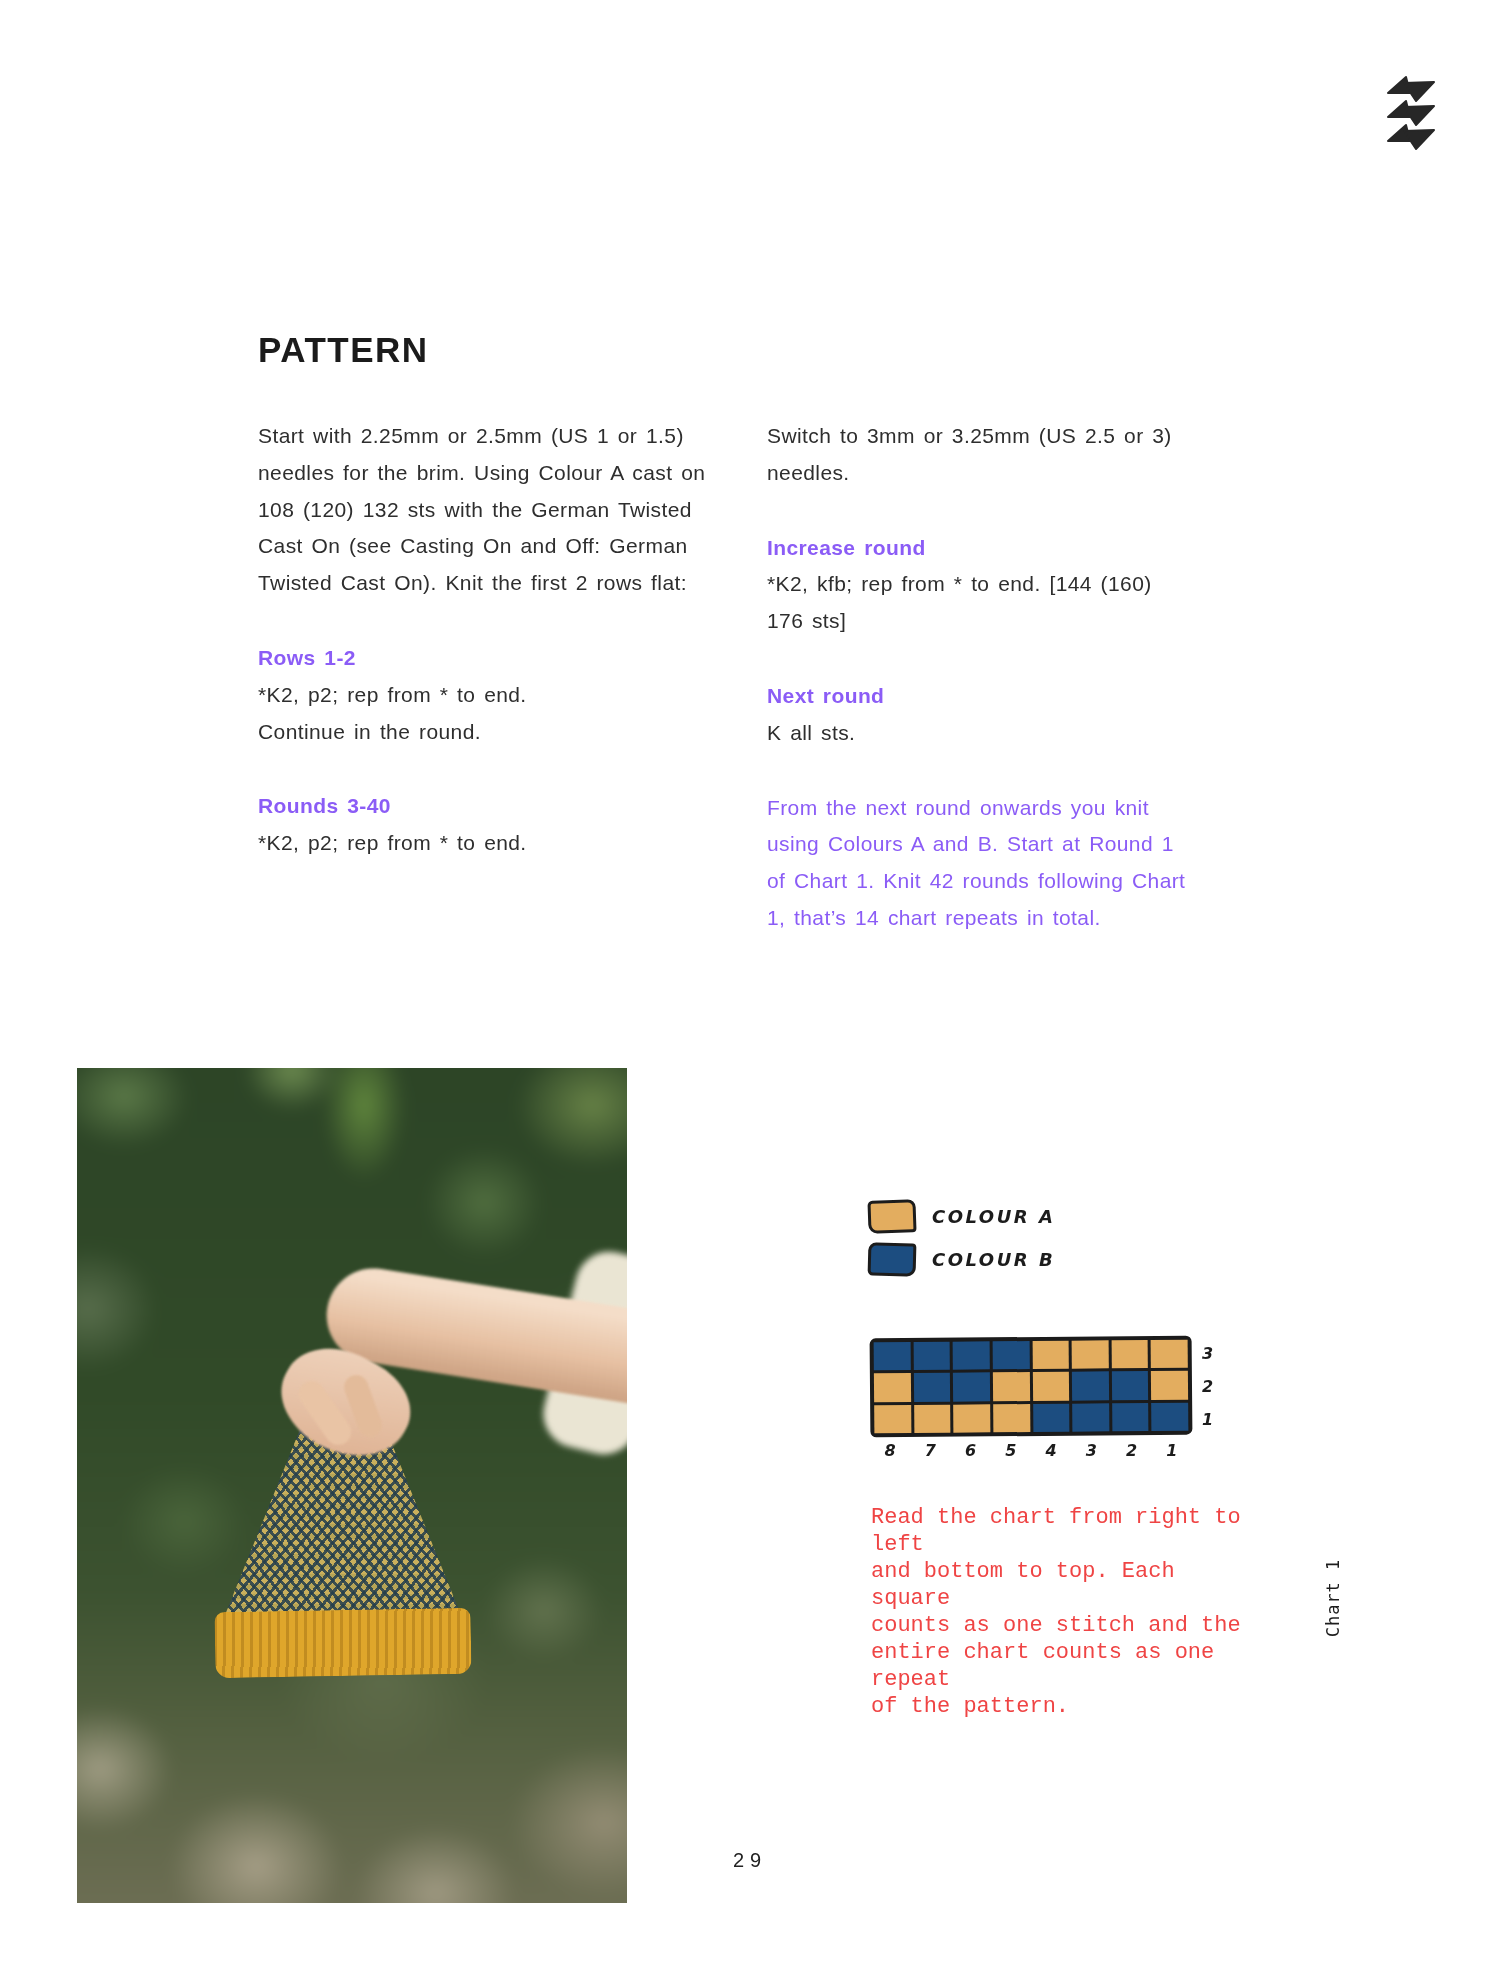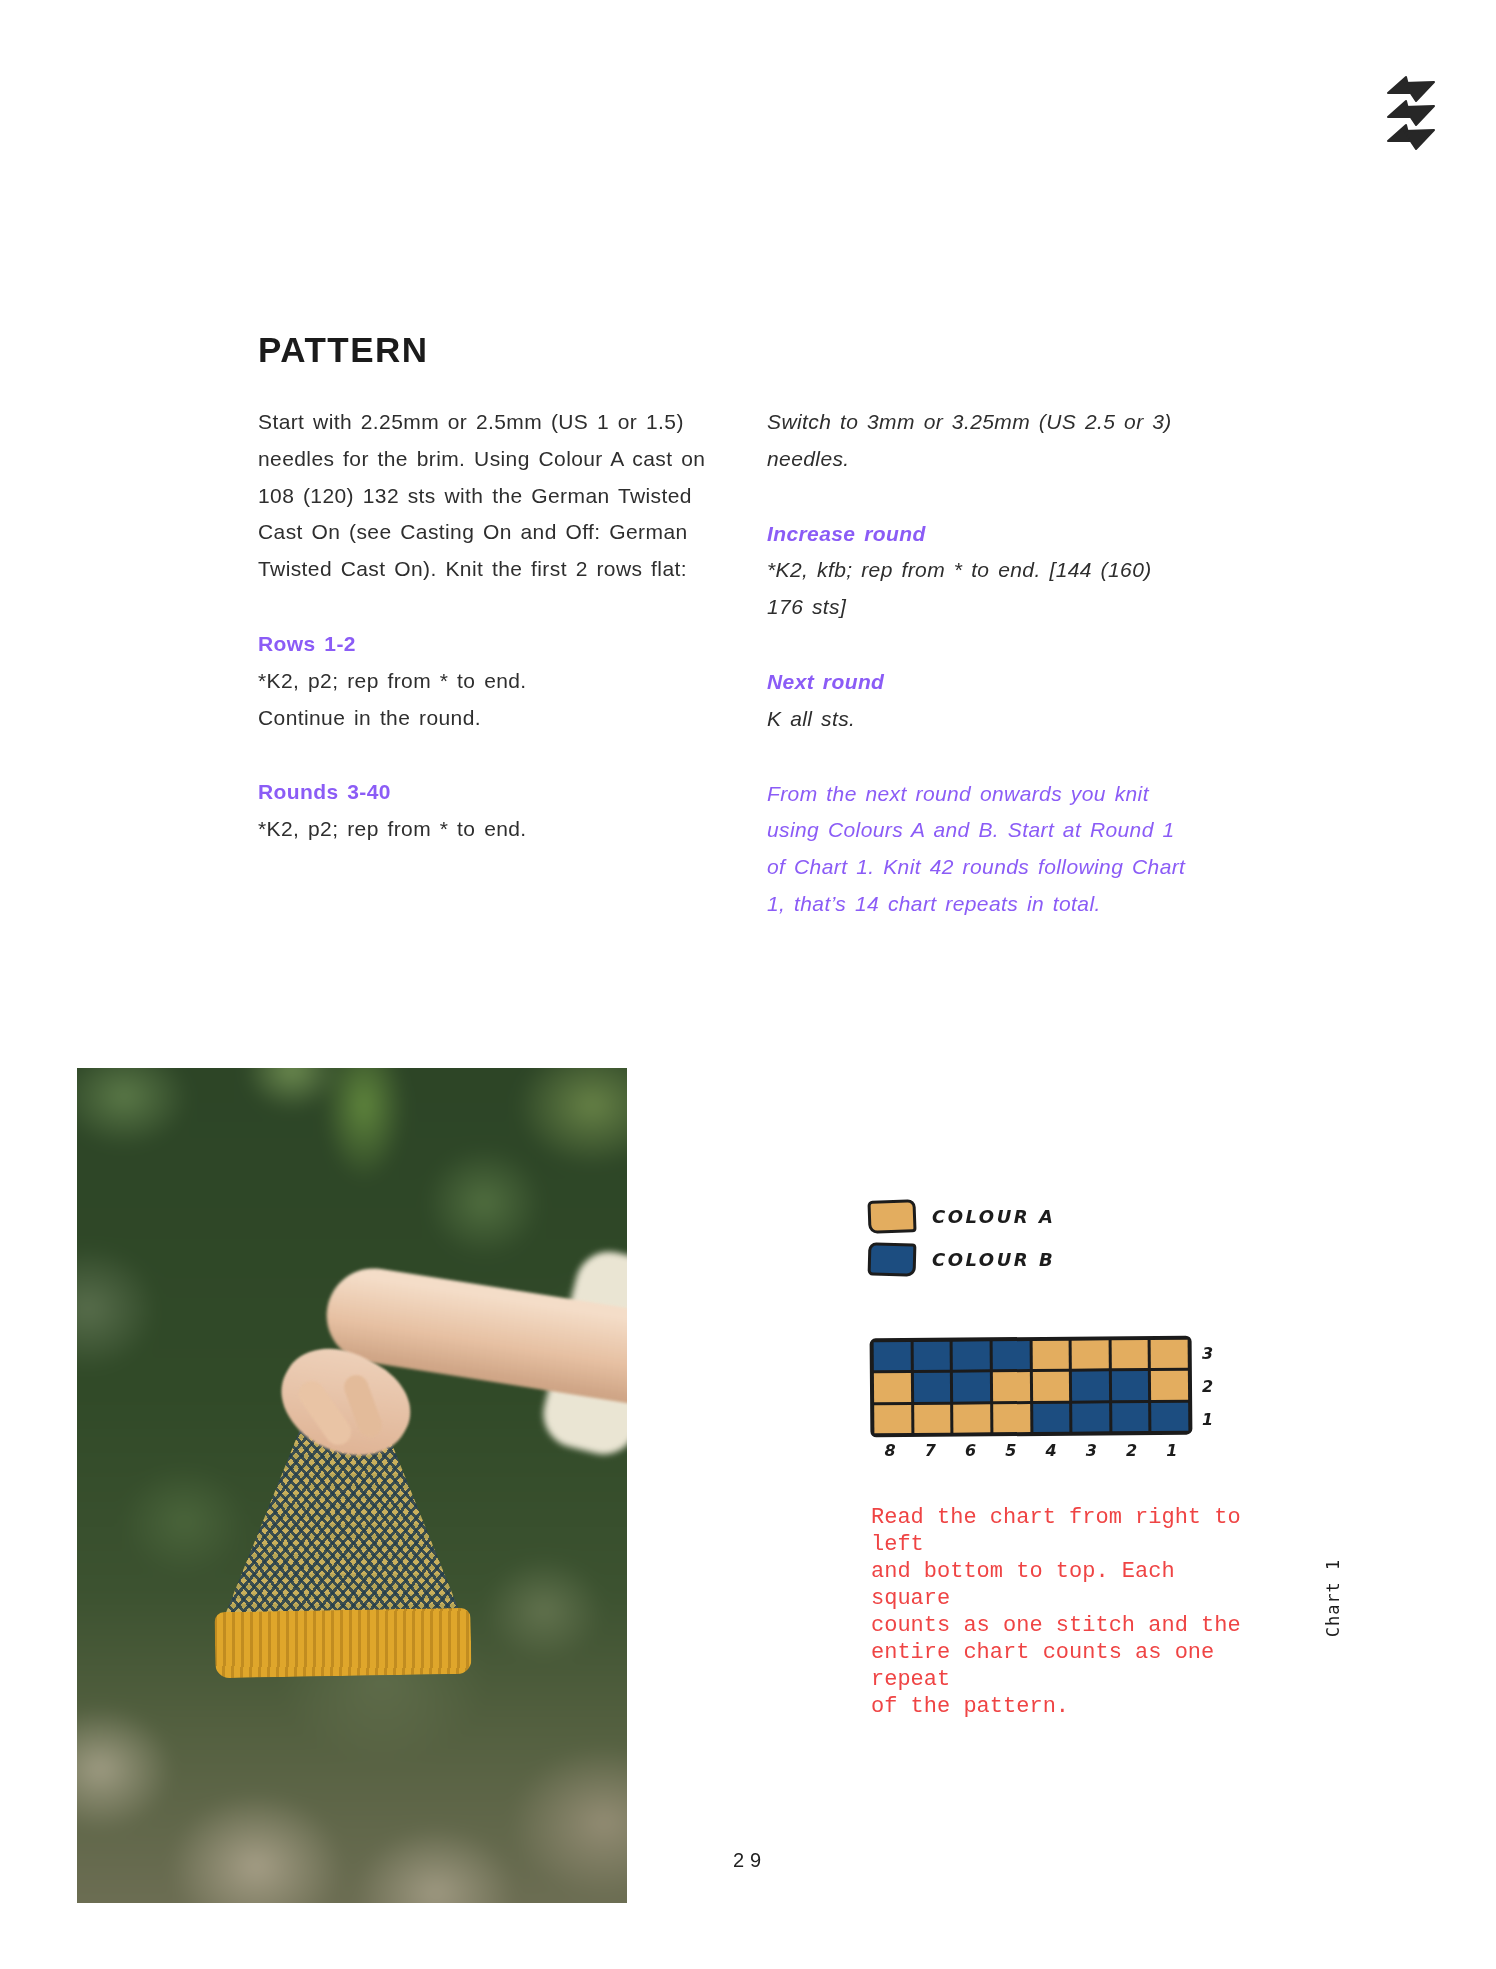--- a/index.html
+++ b/index.html
@@ -8,24 +8,24 @@
     font-family:"Liberation Sans",sans-serif;color:#2d2d2d;overflow:hidden;
   }
   
   .logo{position:absolute;left:1386px;top:72px;width:52px;height:80px;}
   
   .title{
     position:absolute;left:258px;top:330px;
     font-size:35px;font-weight:700;letter-spacing:1.5px;color:#1b1b1b;
   }
   
-  .col{position:absolute;top:404px;font-size:21px;line-height:36.8px;
+  .col{position:absolute;top:418px;font-size:21px;line-height:36.8px;
        letter-spacing:0.4px;word-spacing:2.5px;color:#2e2e2e;}
   .col-left{left:258px;width:452px;}
-  .col-right{left:767px;width:420px;font-style:italic;}
+  .col-right{left:767px;width:420px;}
   .col p{margin:0;}
   .col .subhead{margin:38px 0 0 0;font-weight:700;color:#8b5cf6;}
   
   .photo{position:absolute;left:77px;top:1068px;width:550px;height:835px;
          overflow:hidden;background:#31492b;}
   .photo-bg{position:absolute;inset:-25px;filter:blur(8px);
     background:
       radial-gradient(95px 75px at 12% 6%, rgba(130,165,100,.55), transparent 70%),
       radial-gradient(70px 60px at 40% 3%, rgba(155,190,110,.60), transparent 70%),
       radial-gradient(60px 110px at 52% 7%, rgba(140,190,80,.55), transparent 70%),

